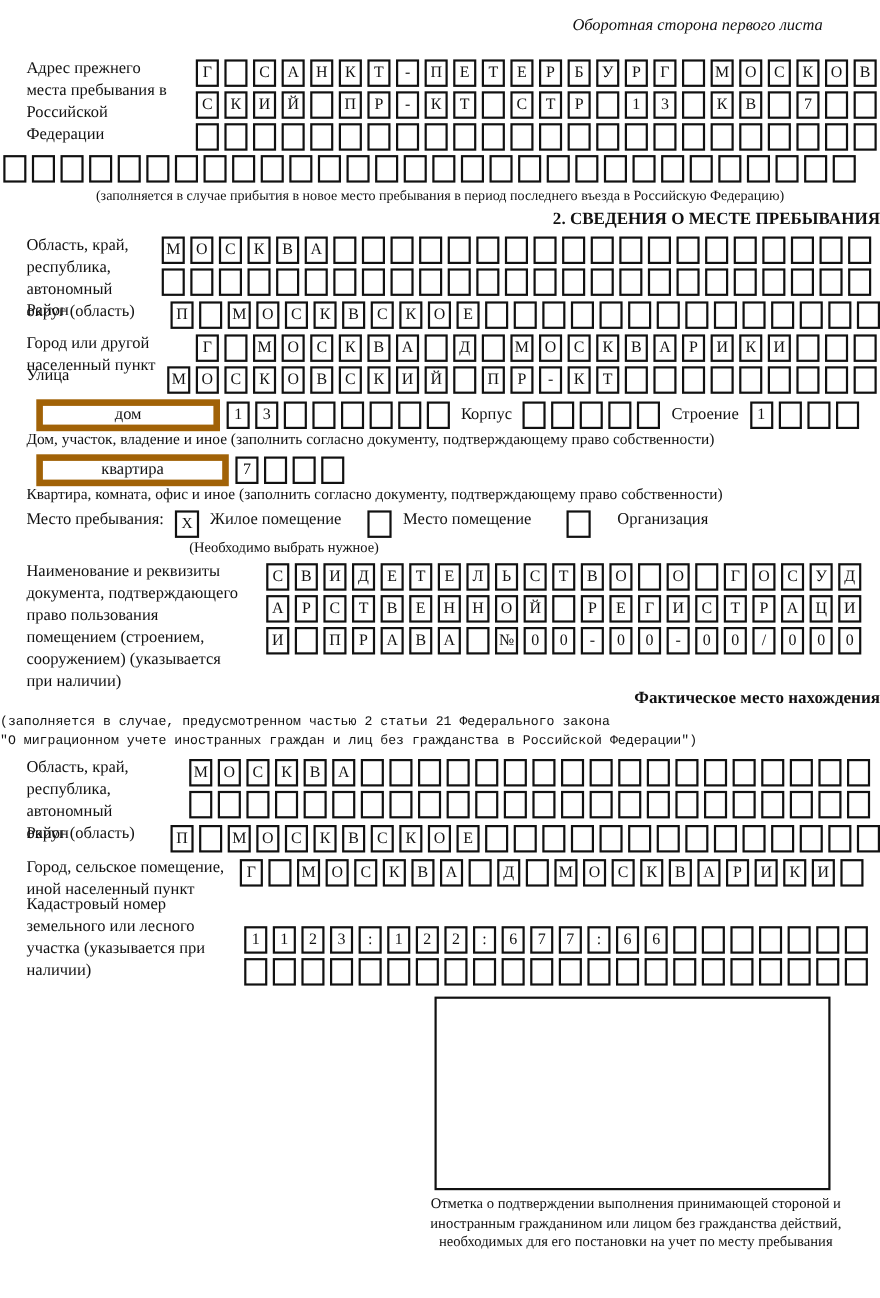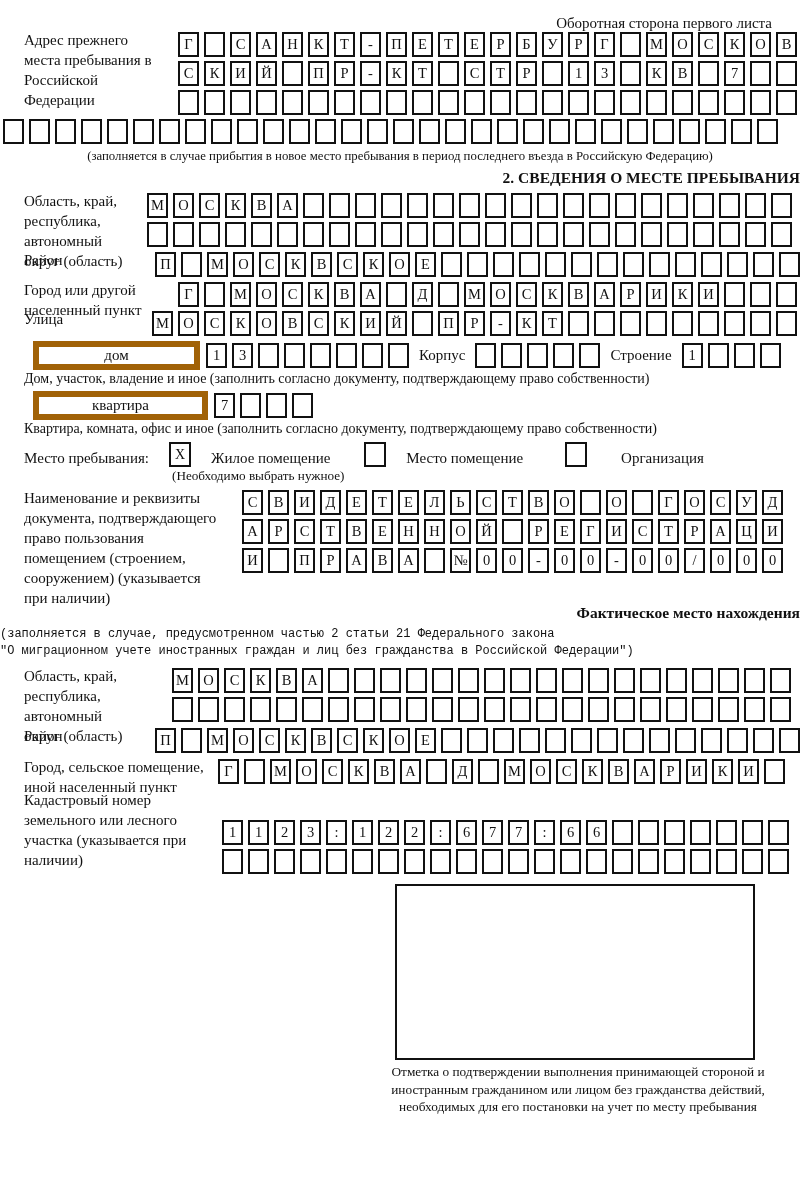--- a/index.html
+++ b/index.html
@@ -5,48 +5,48 @@
   html,body{margin:0;padding:0;background:#fff;}
   .page{
     position:relative;
     width:800px;height:1180px;
     background:#fff;color:#111;
     font-family:"Liberation Serif","DejaVu Serif",serif;
     overflow:hidden;
     box-sizing:border-box;
     padding-top:14px;
   }
-  .hdr-note{text-align:right;padding-right:28px;font-size:15px;line-height:18px;}
+  .hdr-note{text-align:right;padding-right:52px;font-size:15px;line-height:18px;font-style:italic;}
   
   .frow{position:relative;}
   .flabel{position:absolute;left:24px;top:-2px;font-size:15px;line-height:20px;}
   .cellrow{display:flex;gap:5px;margin-bottom:4px;}
   .cell{
     width:21px;height:25px;box-sizing:border-box;
     border:2px solid #111;background:#fff;
     display:flex;align-items:center;justify-content:center;
     font-size:14.5px;line-height:1;
   }
   .ml3{margin-left:3px}.ml147{margin-left:147px}.ml152{margin-left:152px}
   .ml155{margin-left:155px}.ml172{margin-left:172px}.ml178{margin-left:178px}
   .ml218{margin-left:218px}.ml222{margin-left:222px}.ml242{margin-left:242px}
   .w130{width:130px}.w105{width:105px}.w150{width:150px}.w200{width:200px}.w195{width:195px}.w175{width:175px}
   .note{font-size:12.8px;text-align:center;line-height:16px;margin-top:1px;}
   .sec-title{font-weight:bold;font-size:15.5px;text-align:right;margin-top:4px;line-height:19px;}
   .mt4{margin-top:4px}.mt5{margin-top:5px}.mt6{margin-top:6px}.mt8{margin-top:8px}
-  .mt22{}.mt30{margin-top:30px}.mt36{margin-top:36px}
+  .mt22{margin-top:22px}.mt30{margin-top:30px}.mt36{margin-top:36px}
   .inline-row{display:flex;align-items:center;gap:6px;margin-left:33px;}
   .wide-box{
     height:29px;box-sizing:border-box;border:6px solid #a16207;
     display:flex;align-items:center;justify-content:center;font-size:15px;
   }
   .wb167{width:167px}.wb195{width:175px}
   .small-label{font-size:15px;padding:0 4px;}
   .caption{font-size:14px;line-height:16px;margin-left:24px;margin-top:1px;}
-  .chkrow{display:flex;align-items:flex-end;gap:20px;margin-left:24px;font-size:15px;}
+  .chkrow{display:flex;align-items:flex-start;gap:10px;margin-left:24px;font-size:15px;}
   .chk{
     width:22px;height:25px;box-sizing:border-box;border:2px solid #111;
     display:flex;align-items:center;justify-content:center;font-size:14px;flex:none;
   }
   .chk-note{font-size:13.2px;margin-left:172px;line-height:16px;margin-top:1px;}
   .fact-note{font-size:12px;line-height:17px;font-family:Liberation Mono, monospace;}
   .stamp-box{
     width:360px;height:176px;box-sizing:border-box;border:2px solid #111;
     margin-left:395px;margin-top:10px;background:#fff;
   }

